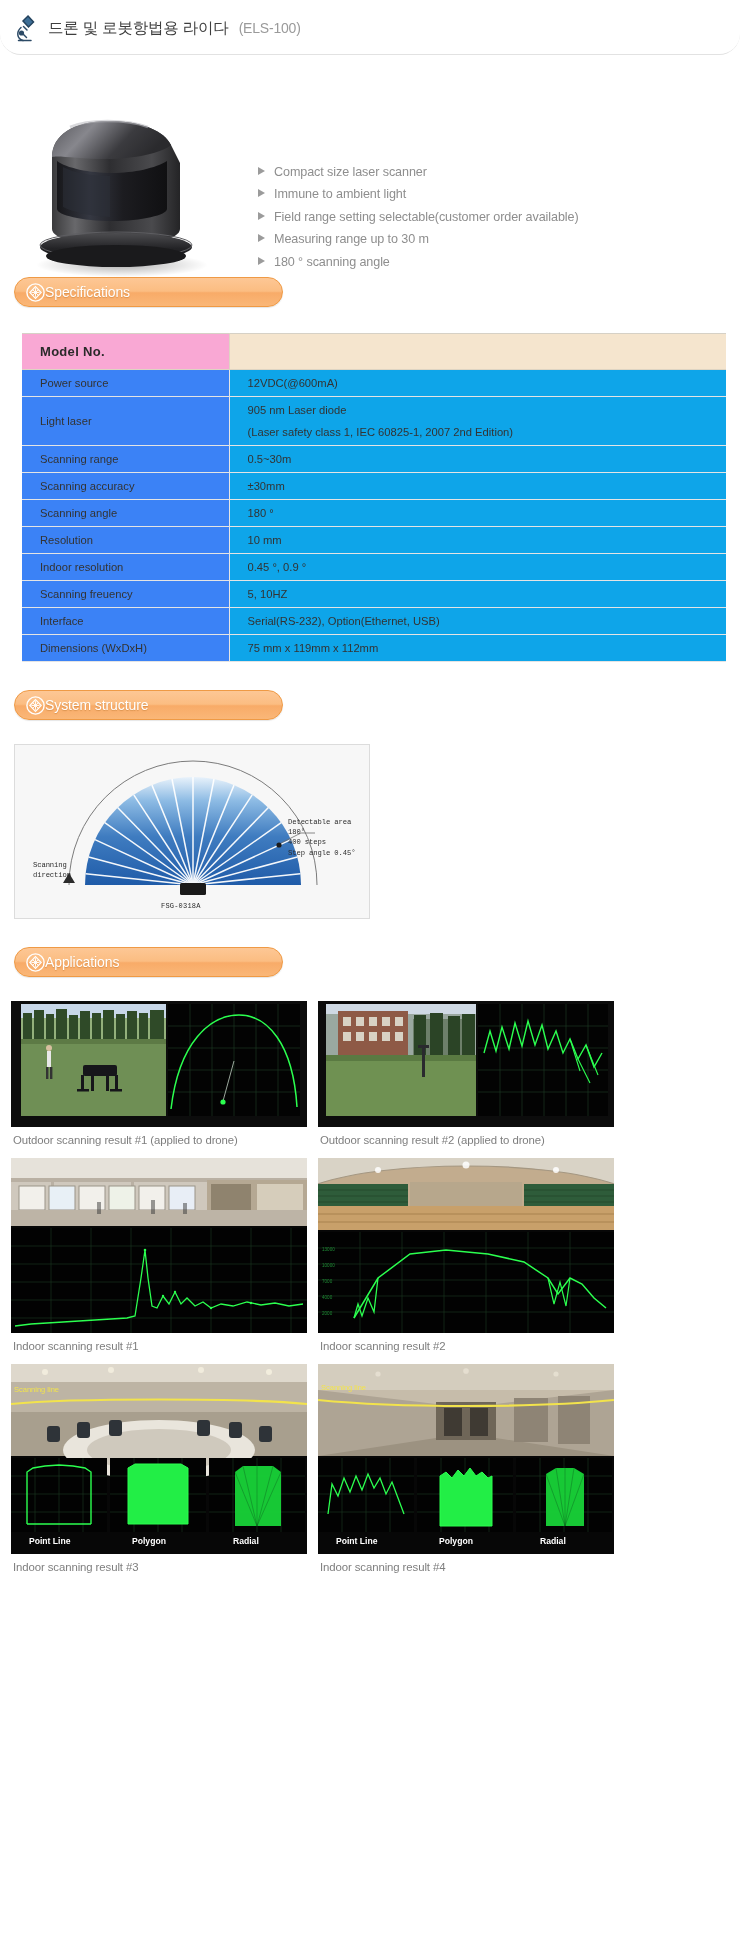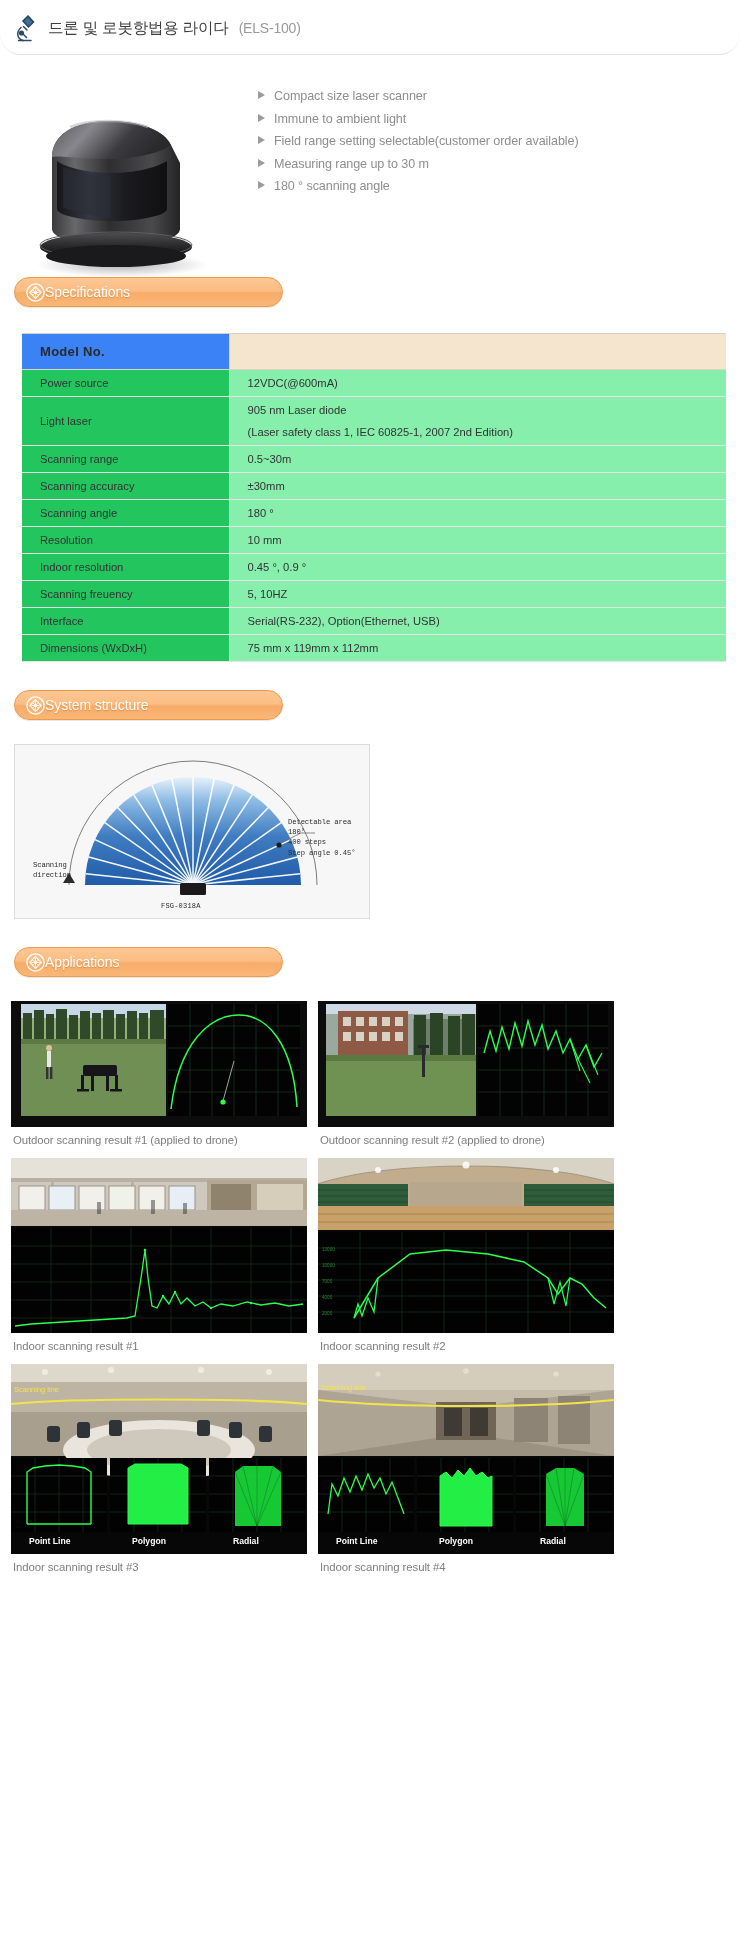--- a/index.html
+++ b/index.html
@@ -28,21 +28,21 @@
   }
   .header-model {
     font-size: 14px;
     color: #9a9a9a;
     letter-spacing: -0.2px;
   }
 
   
   .hero {
     display: flex;
-    align-items: flex-start;
+    align-items: flex-end;
     padding: 22px 0 0 0;
     height: 222px;
   }
   .hero-image {
     width: 250px;
     flex: 0 0 250px;
     height: 200px;
     position: relative;
   }
   .scanner-wrap { position: absolute; left: 30px; top: 28px; }
@@ -104,37 +104,37 @@
     border-top: 1px solid #d6d1c6;
     border-bottom: 1px solid #ddd;
   }
   table.spec th, table.spec td {
     text-align: left;
     vertical-align: middle;
     border-bottom: 1px solid #e4e4e4;
     padding: 7px 0 7px 18px;
   }
   table.spec thead th {
-    background: #3b82f6;
+    background: #f9a8d4;
     font-size: 13px;
     font-weight: bold;
     color: #2a2a2a;
     letter-spacing: 0.3px;
     padding-top: 10px; padding-bottom: 10px;
     border-bottom: 1px solid #ded4c2;
   }
   table.spec thead th.th-val { background: #f5e5ce; }
   td.k, th.th-key {
     width: 207px;
-    background: #22c55e;
+    background: #3b82f6;
     border-right: 1px solid #e4e4e4;
     color: #333;
   }
   th.th-key { border-right: 1px solid #ded4c2; }
-  td.v { background: #86efac; color: #333; }
+  td.v { background: #0ea5e9; color: #333; }
   td.v .sub { display: block; margin-top: 10px; }
 
   
   .sys-wrap { padding: 24px 0 0 14px; }
   .sys-box {
     width: 356px;
     height: 175px;
     border: 1px solid #dcdcdc;
     background: #f7f7f7;
     position: relative;

